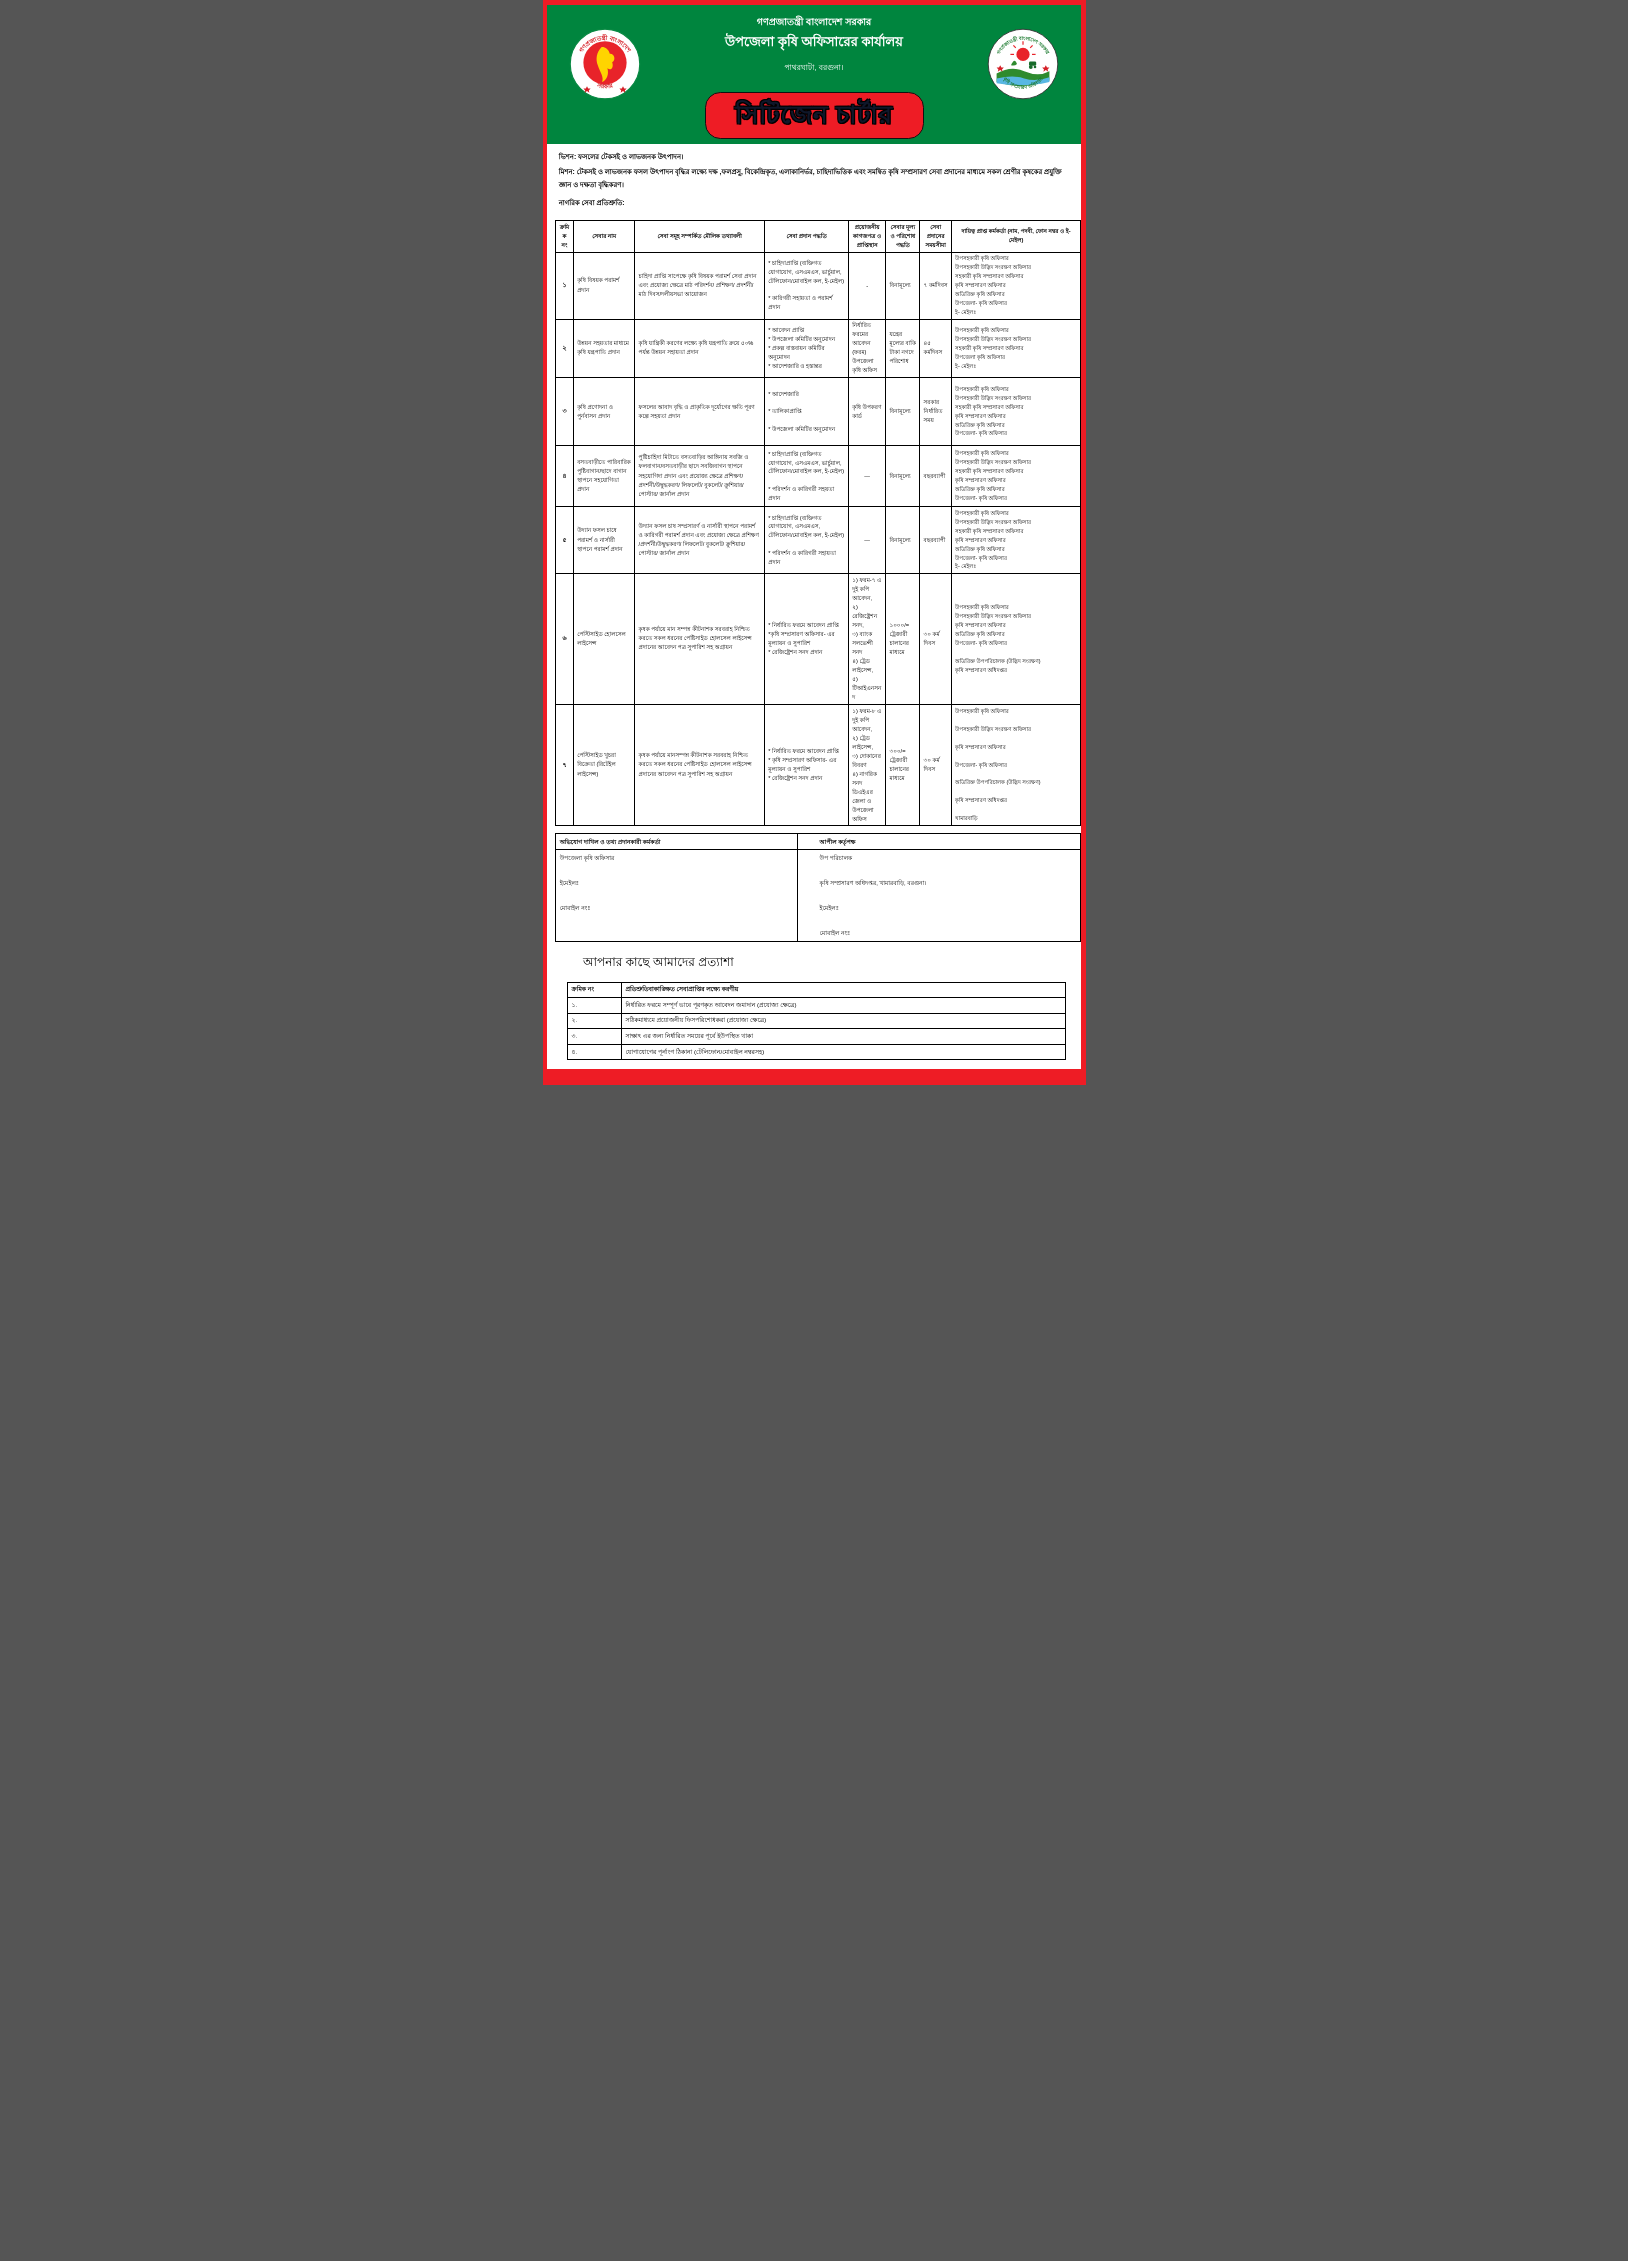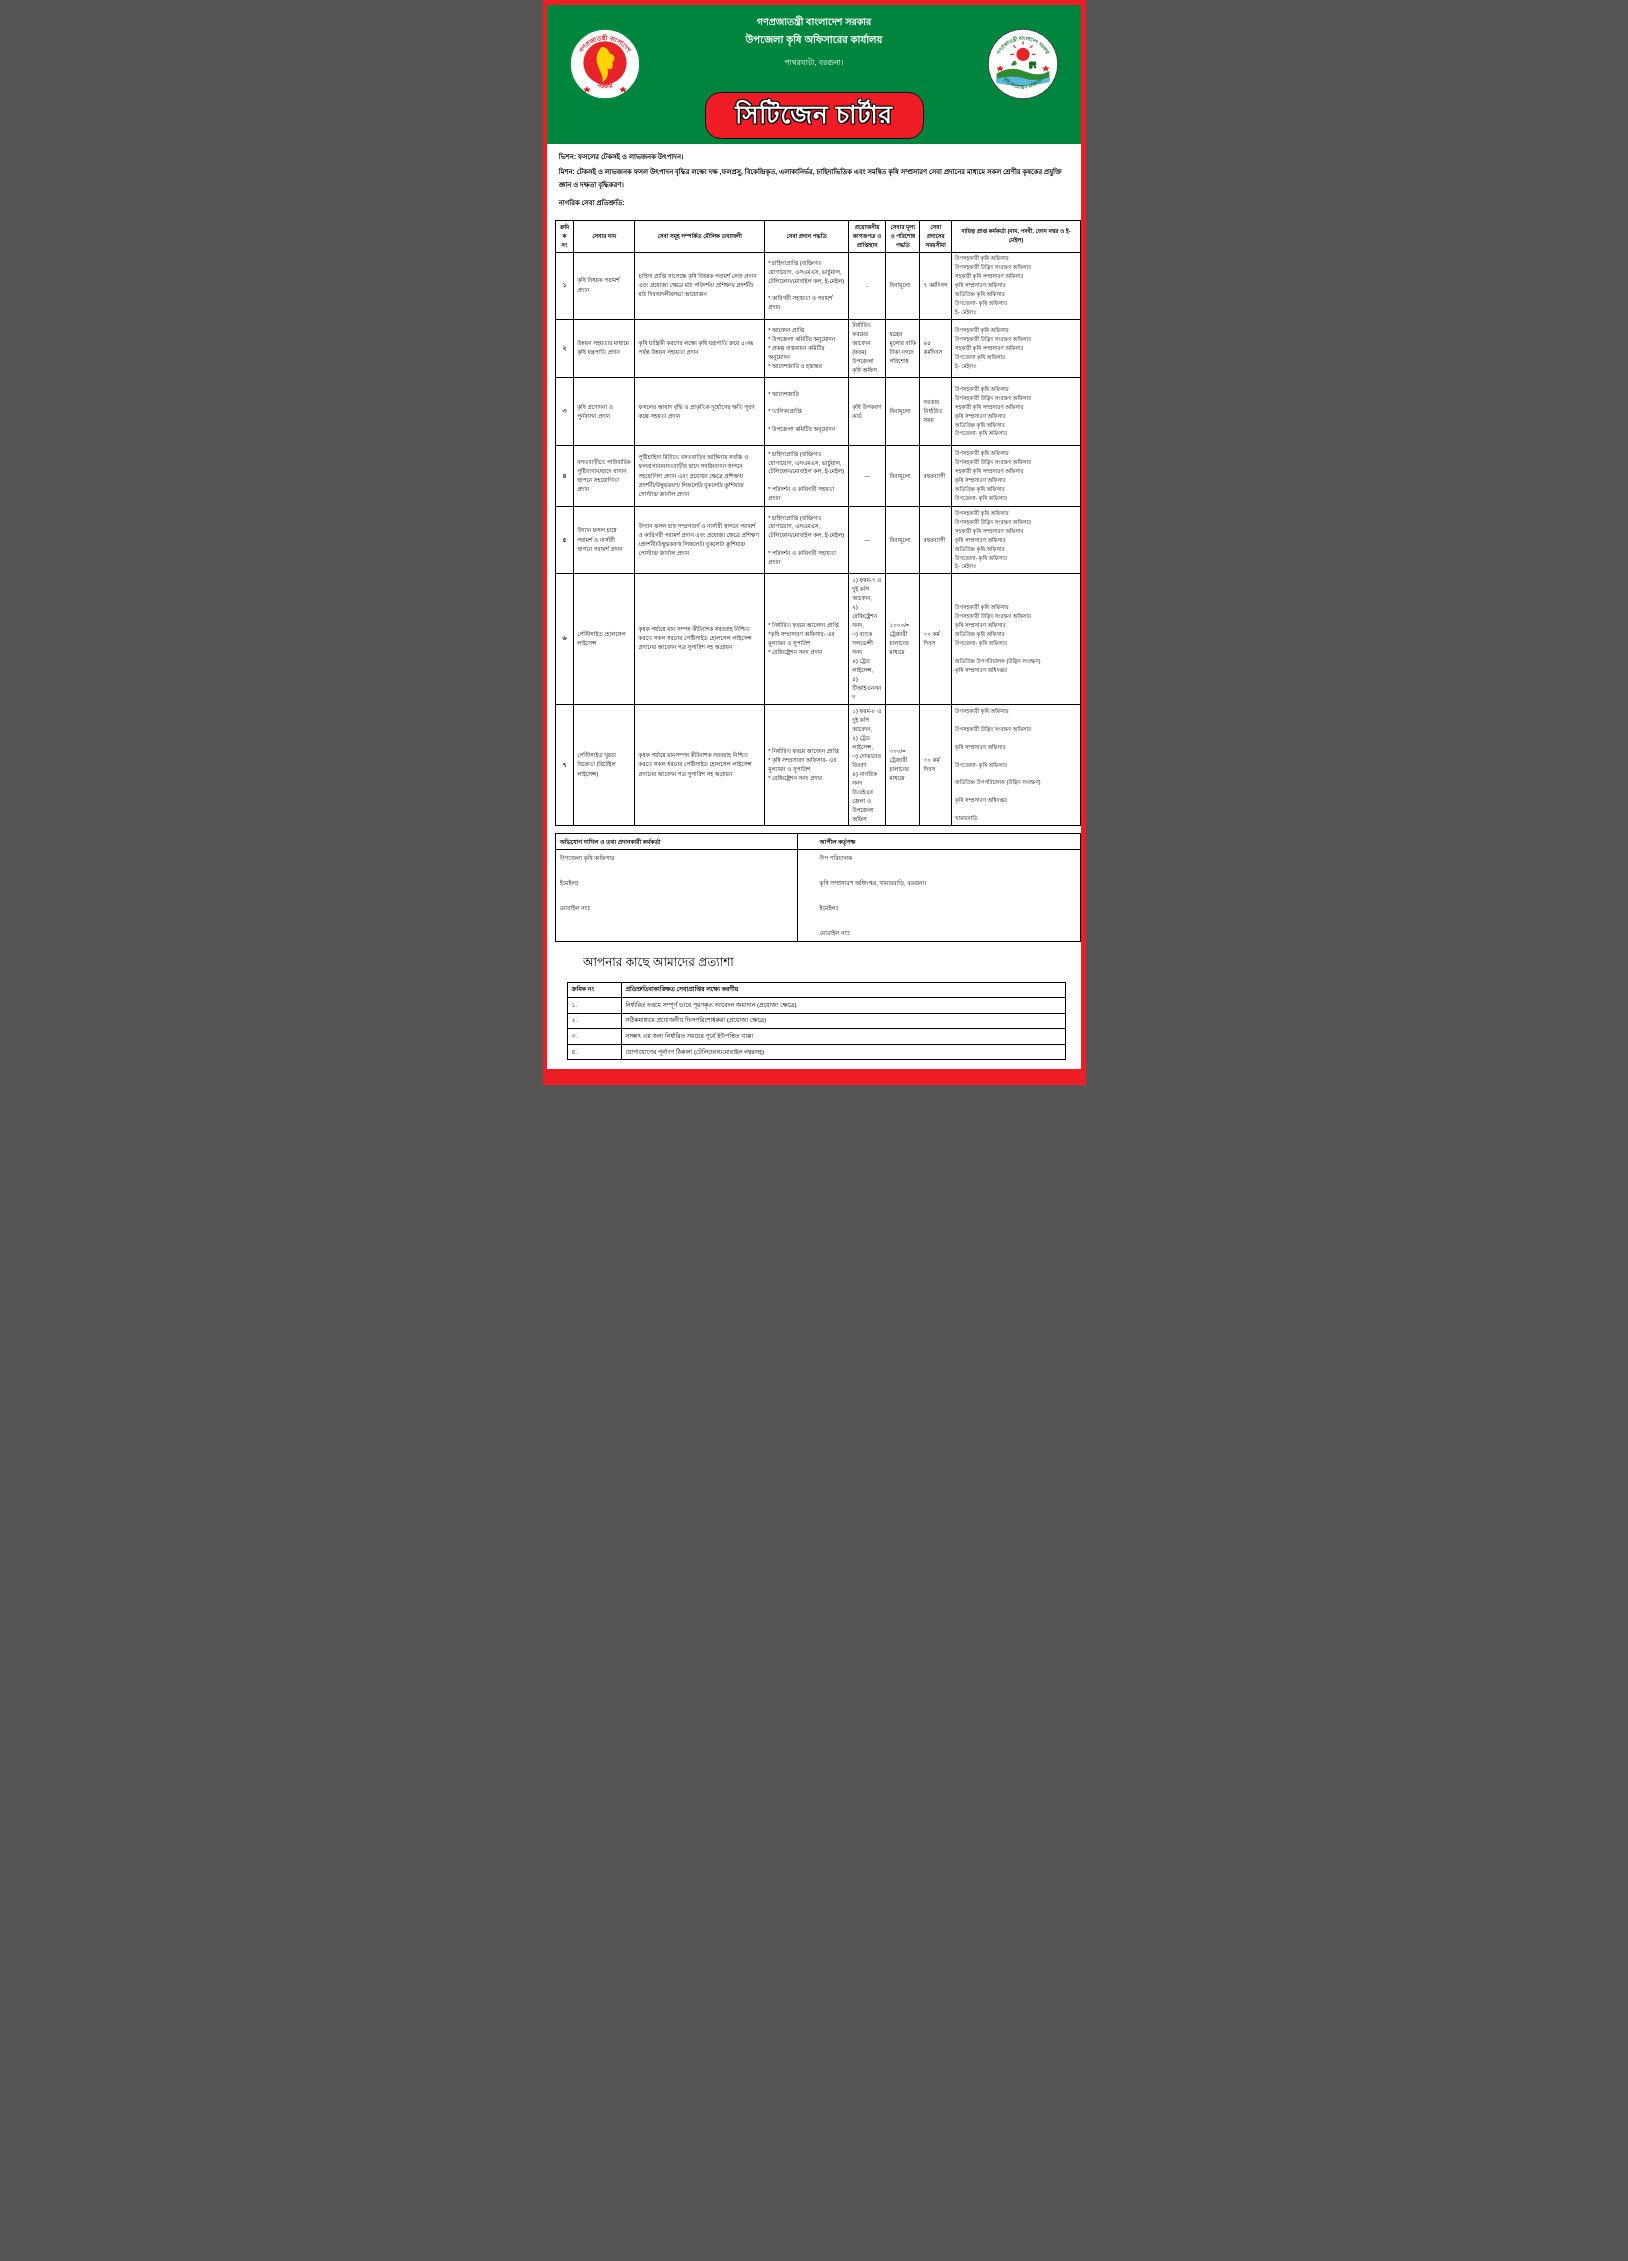--- a/index.html
+++ b/index.html
@@ -13,30 +13,30 @@
   
   .green-header {
     background:#00853e; height:139px; position:relative;
     display:flex; flex-direction:column; align-items:center;
   }
   .seal { position:absolute; top:23.5px; width:72px; height:72px; }
   .seal-left { left:22px; }
   .seal-right { right:22px; }
   .head-lines { text-align:center; color:#fff; margin-top:10px; line-height:1.55; }
   .gov-title   { font-size:9.5px; font-weight:bold; }
-  .office-title{ font-size:10px; font-weight:bold; margin-top:2.7px; }
+  .office-title{ font-size:13px; font-weight:bold; margin-top:2.7px; }
   .location    { font-size:7.7px; margin-top:10px; }
   .banner {
     margin-top:auto; margin-bottom:4.5px;
     width:219px; height:47px; background:#ee1c25;
     border:1.8px solid #111; border-radius:15.4px;
     display:flex; align-items:center; justify-content:center;
   }
   .banner-text {
-    color:#ffffff; font-size:24.4px; font-weight:bold; letter-spacing:0.9px;
+    color:#0f172a; font-size:24.4px; font-weight:bold; letter-spacing:0.9px;
     text-shadow:-0.9px -0.9px 0 #000, 0.9px -0.9px 0 #000, -0.9px 0.9px 0 #000, 0.9px 0.9px 0 #000, 1.4px 1.4px 0 #000;
   }
 
   
   .vm-block { padding:7.2px 11.8px 0 11.8px; font-weight:bold; font-size:6.8px; color:#000; }
   .vm-block .mission { margin-top:3.6px; line-height:1.8; }
   .vm-block .commit  { margin-top:6.3px; }
 
   
   table.service {

